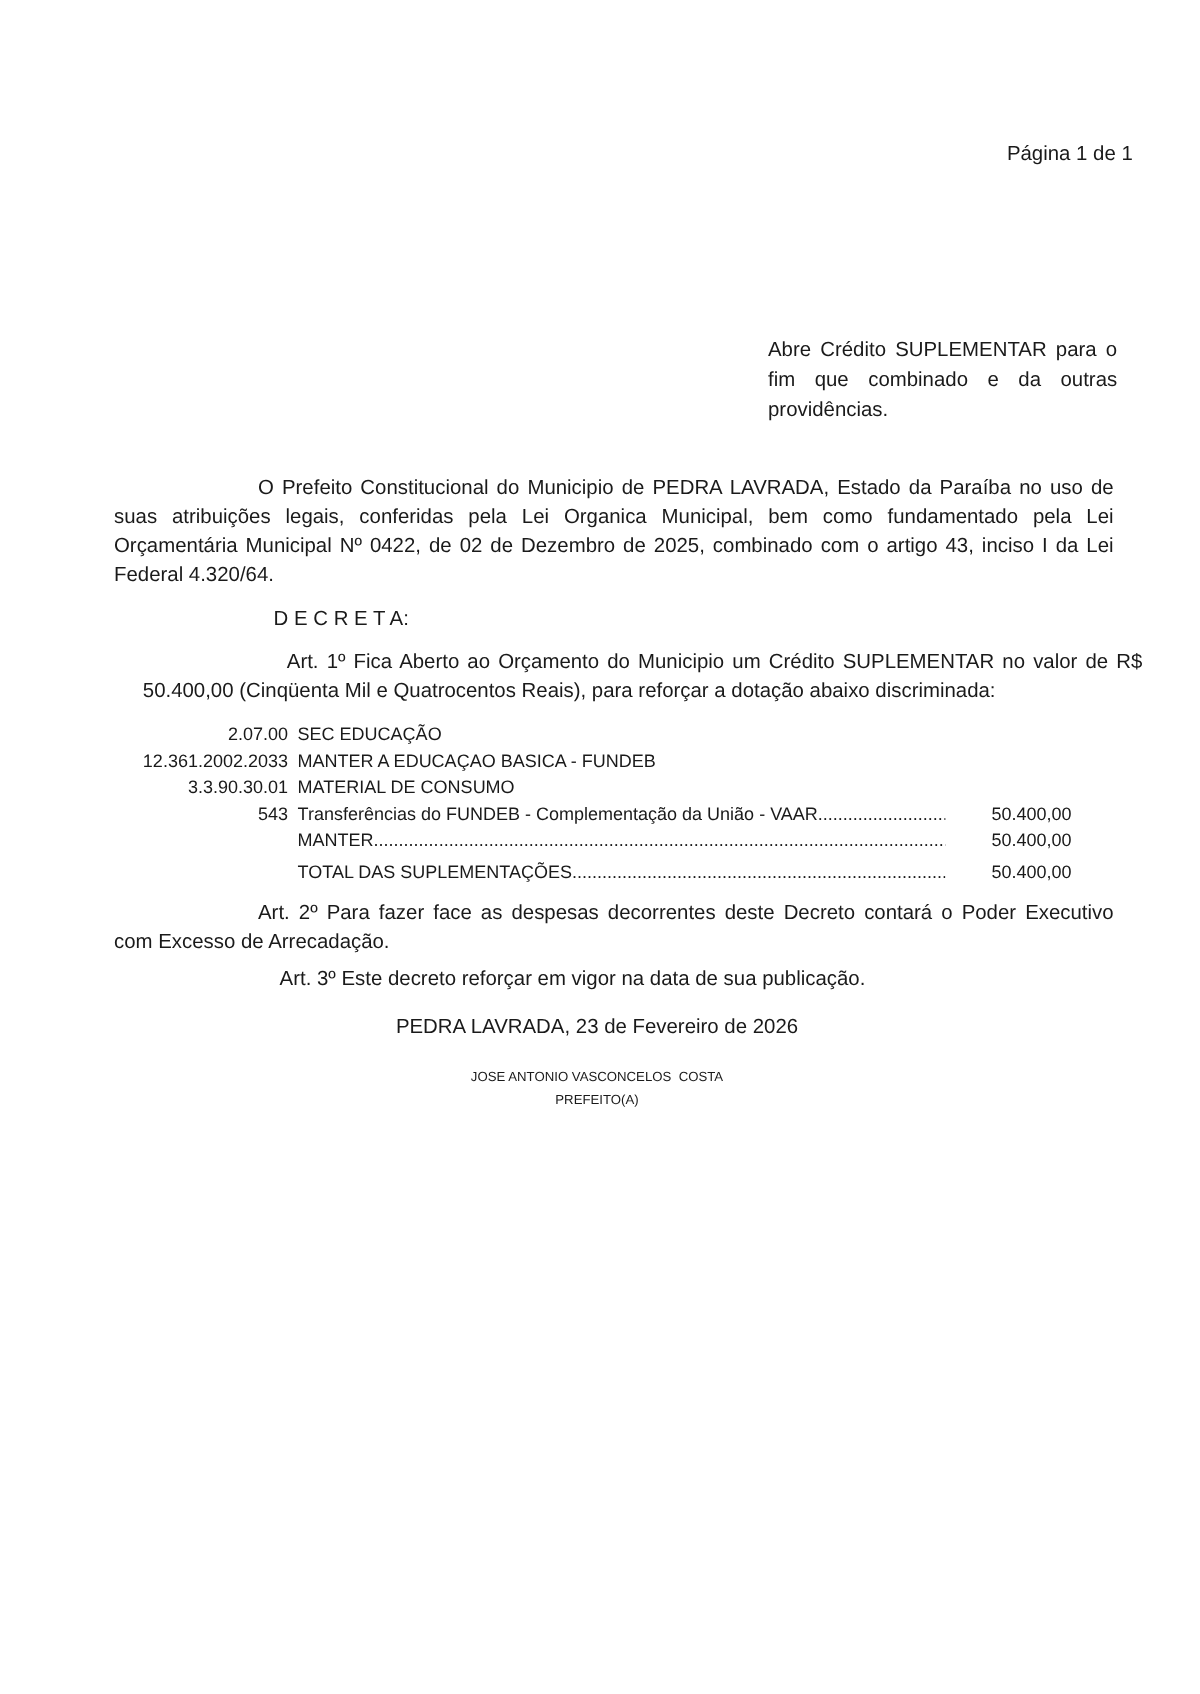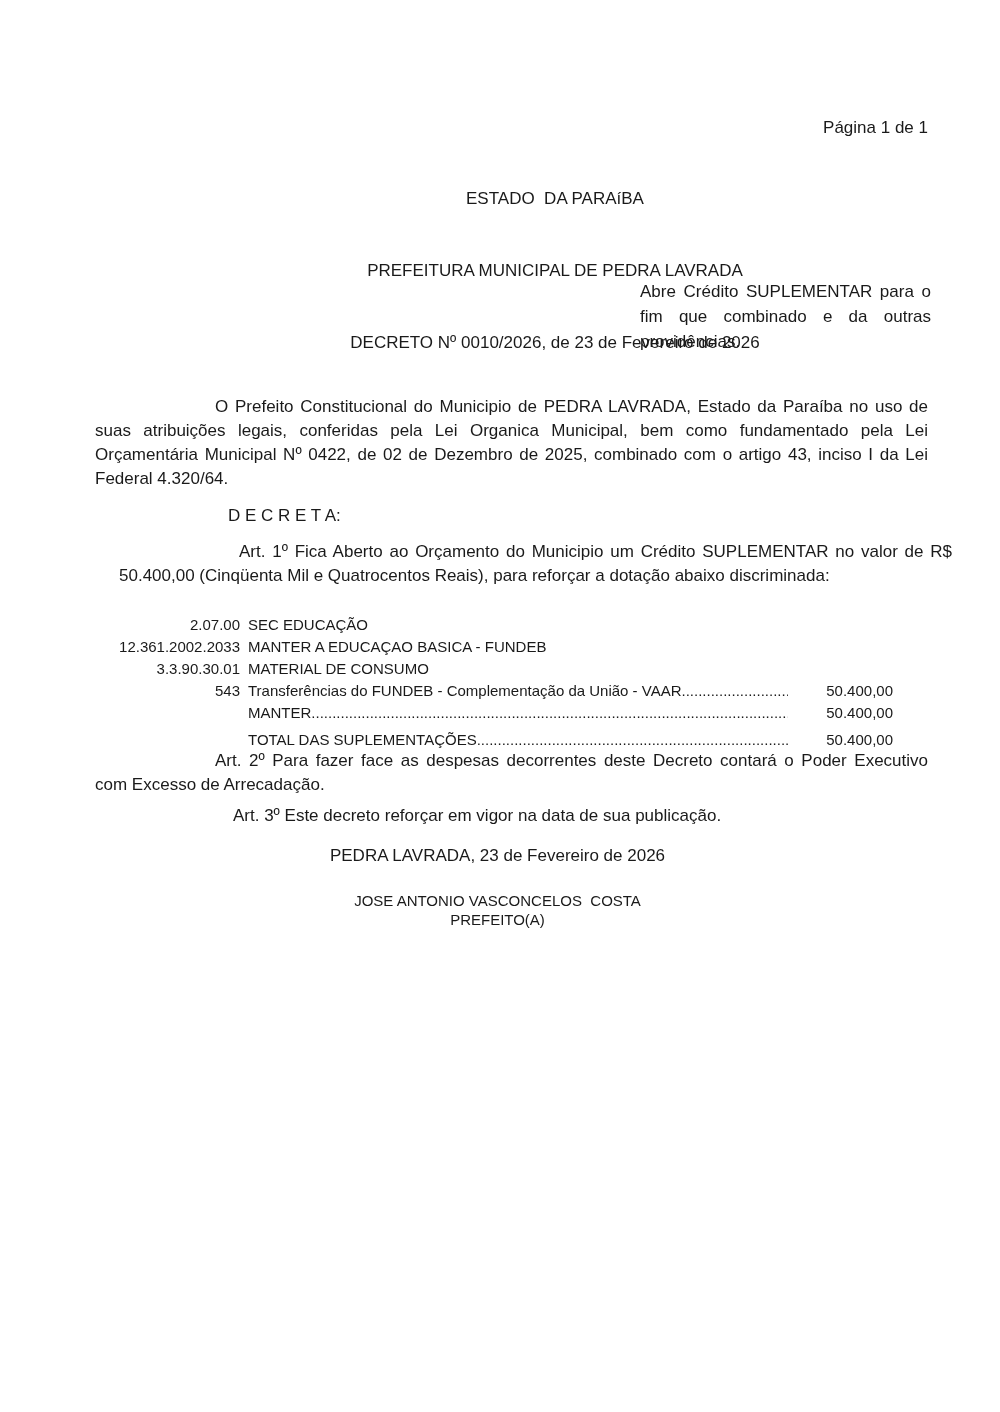--- a/index.html
+++ b/index.html
@@ -14,21 +14,21 @@
     background: #ffffff;
     font-family: "Liberation Sans", sans-serif;
     color: #1a1a1a;
     font-size: 17px;
     overflow: hidden;
   }
   .abs { position: absolute; }
 
   .page-number {
     top: 118px;
-    right: 72px;
+    right: 56px;
     text-align: right;
     white-space: pre;
   }
 
   .doc-header {
     top: 139px;
     left: 110px;
     width: 890px;
     text-align: center;
     line-height: 24px;
@@ -85,21 +85,21 @@
     text-align: right;
   }
   .cell-desc {
     margin-left: 8px;
     flex: 1 1 auto;
     display: flex;
     align-items: baseline;
     overflow: hidden;
     min-width: 0;
   }
-  .desc-text { flex: 0 0 auto; margin-top: 12px; }
+  .desc-text { flex: 0 0 auto; }
   .leader {
     flex: 1 1 auto;
     overflow: hidden;
     white-space: nowrap;
     min-width: 0;
   }
   .cell-value {
     width: 105px;
     flex: 0 0 105px;
     text-align: right;
@@ -109,43 +109,38 @@
     top: 846px;
     left: 95px;
     width: 805px;
     text-align: center;
   }
   .sig-name {
     top: 892px;
     left: 95px;
     width: 805px;
     text-align: center;
-    font-size: 15px;
+    font-size: 11px;
     white-space: pre-wrap;
   }
   .sig-role {
     top: 911px;
     left: 95px;
     width: 805px;
     text-align: center;
-    font-size: 15px;
+    font-size: 11px;
   }
 </style>
 </head>
 <body>
 
 <div class="page">
 
   <div class="abs page-number">Página 1 de 1</div>
 
-  <div class="abs doc-header">
-    <div>ESTADO  DA PARAíBA</div>
-    <div>PREFEITURA MUNICIPAL DE PEDRA LAVRADA</div>
-    <div>DECRETO Nº 0010/2026, de 23 de Fevereiro de 2026</div>
-  </div>
 
   <div class="abs epigraph">Abre Crédito SUPLEMENTAR para o fim que combinado e da outras providências.</div>
 
   <div class="abs para preamble">O Prefeito Constitucional do Municipio de PEDRA LAVRADA, Estado da Paraíba no uso de suas atribuições legais, conferidas pela Lei Organica Municipal, bem como fundamentado pela Lei Orçamentária Municipal Nº 0422, de 02 de Dezembro de 2025, combinado com o artigo 43, inciso I da Lei Federal 4.320/64.</div>
 
   <div class="abs decreta">D E C R E T A:</div>
 
   <div class="abs para art1">Art. 1º Fica Aberto ao Orçamento do Municipio um Crédito SUPLEMENTAR no valor de R$ 50.400,00 (Cinqüenta Mil e Quatrocentos Reais), para reforçar a dotação abaixo discriminada:</div>
 
   <div class="abs budget-table">

